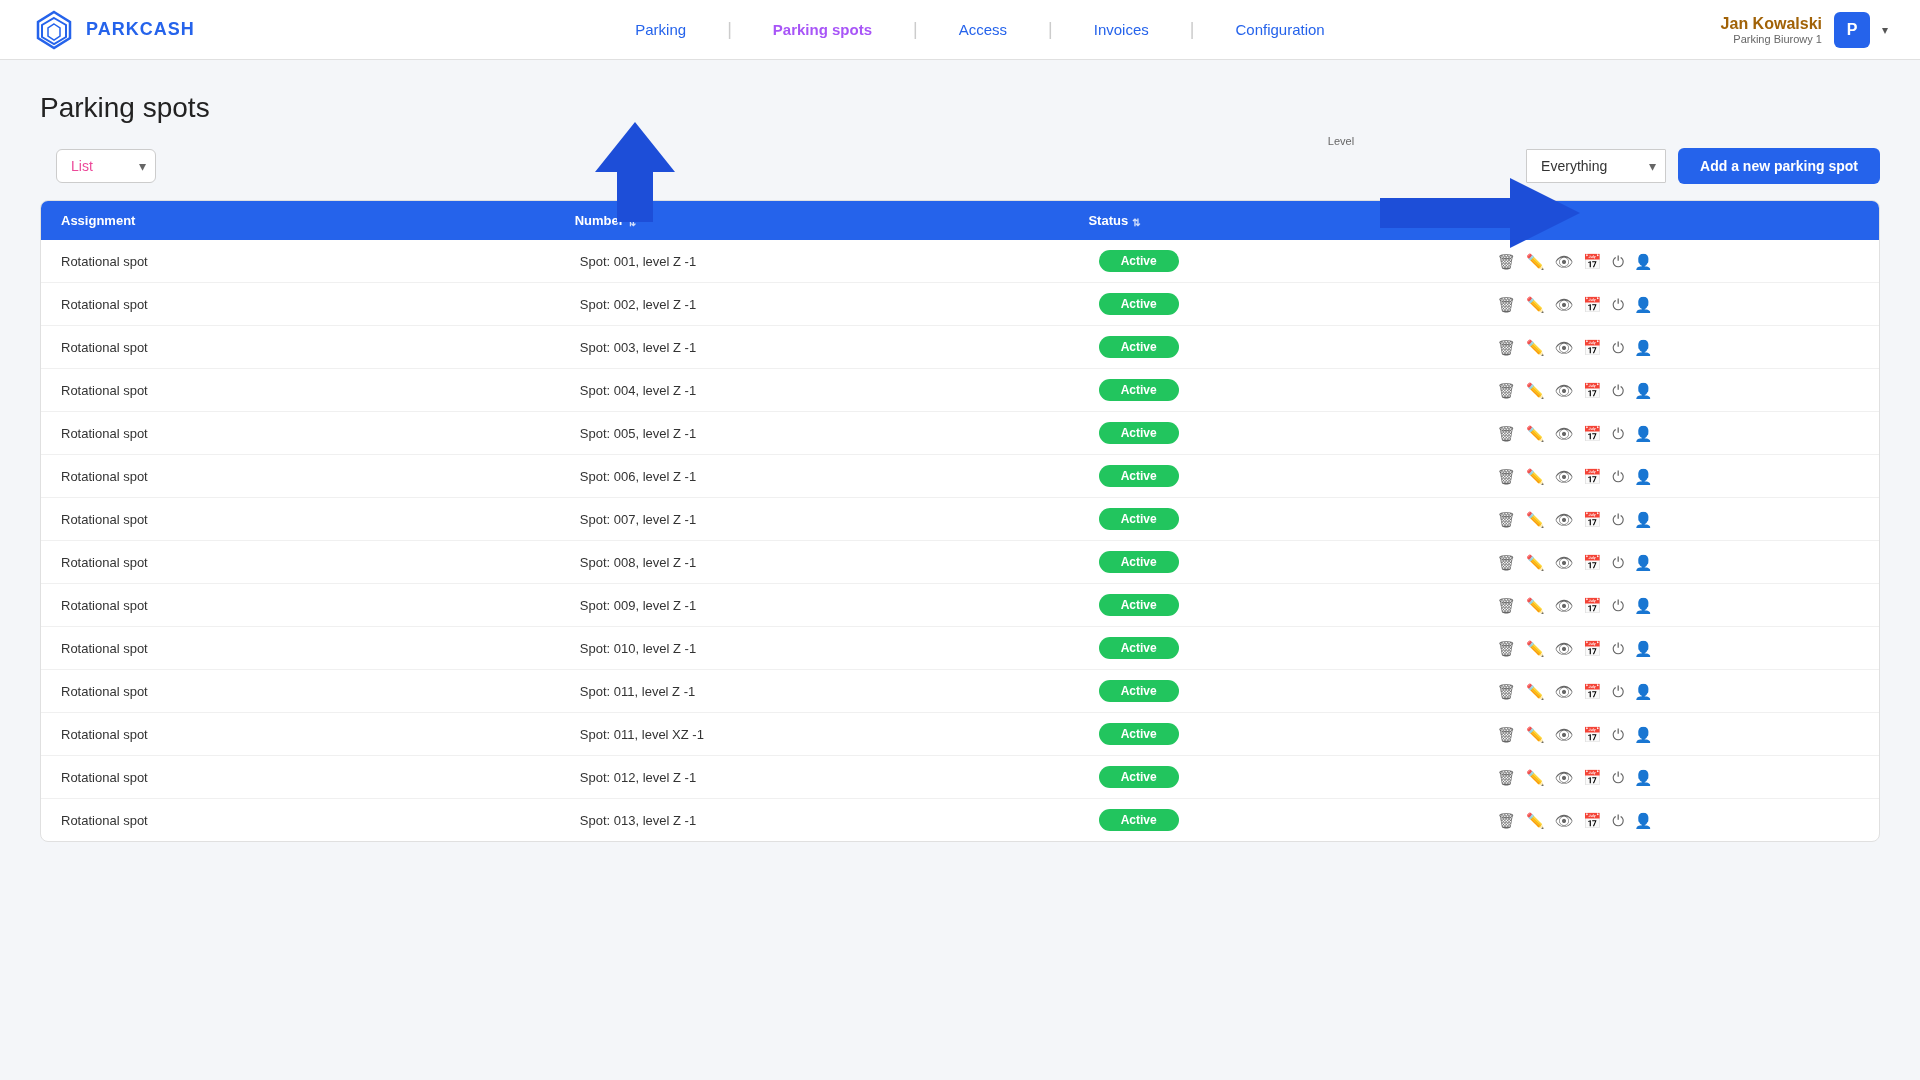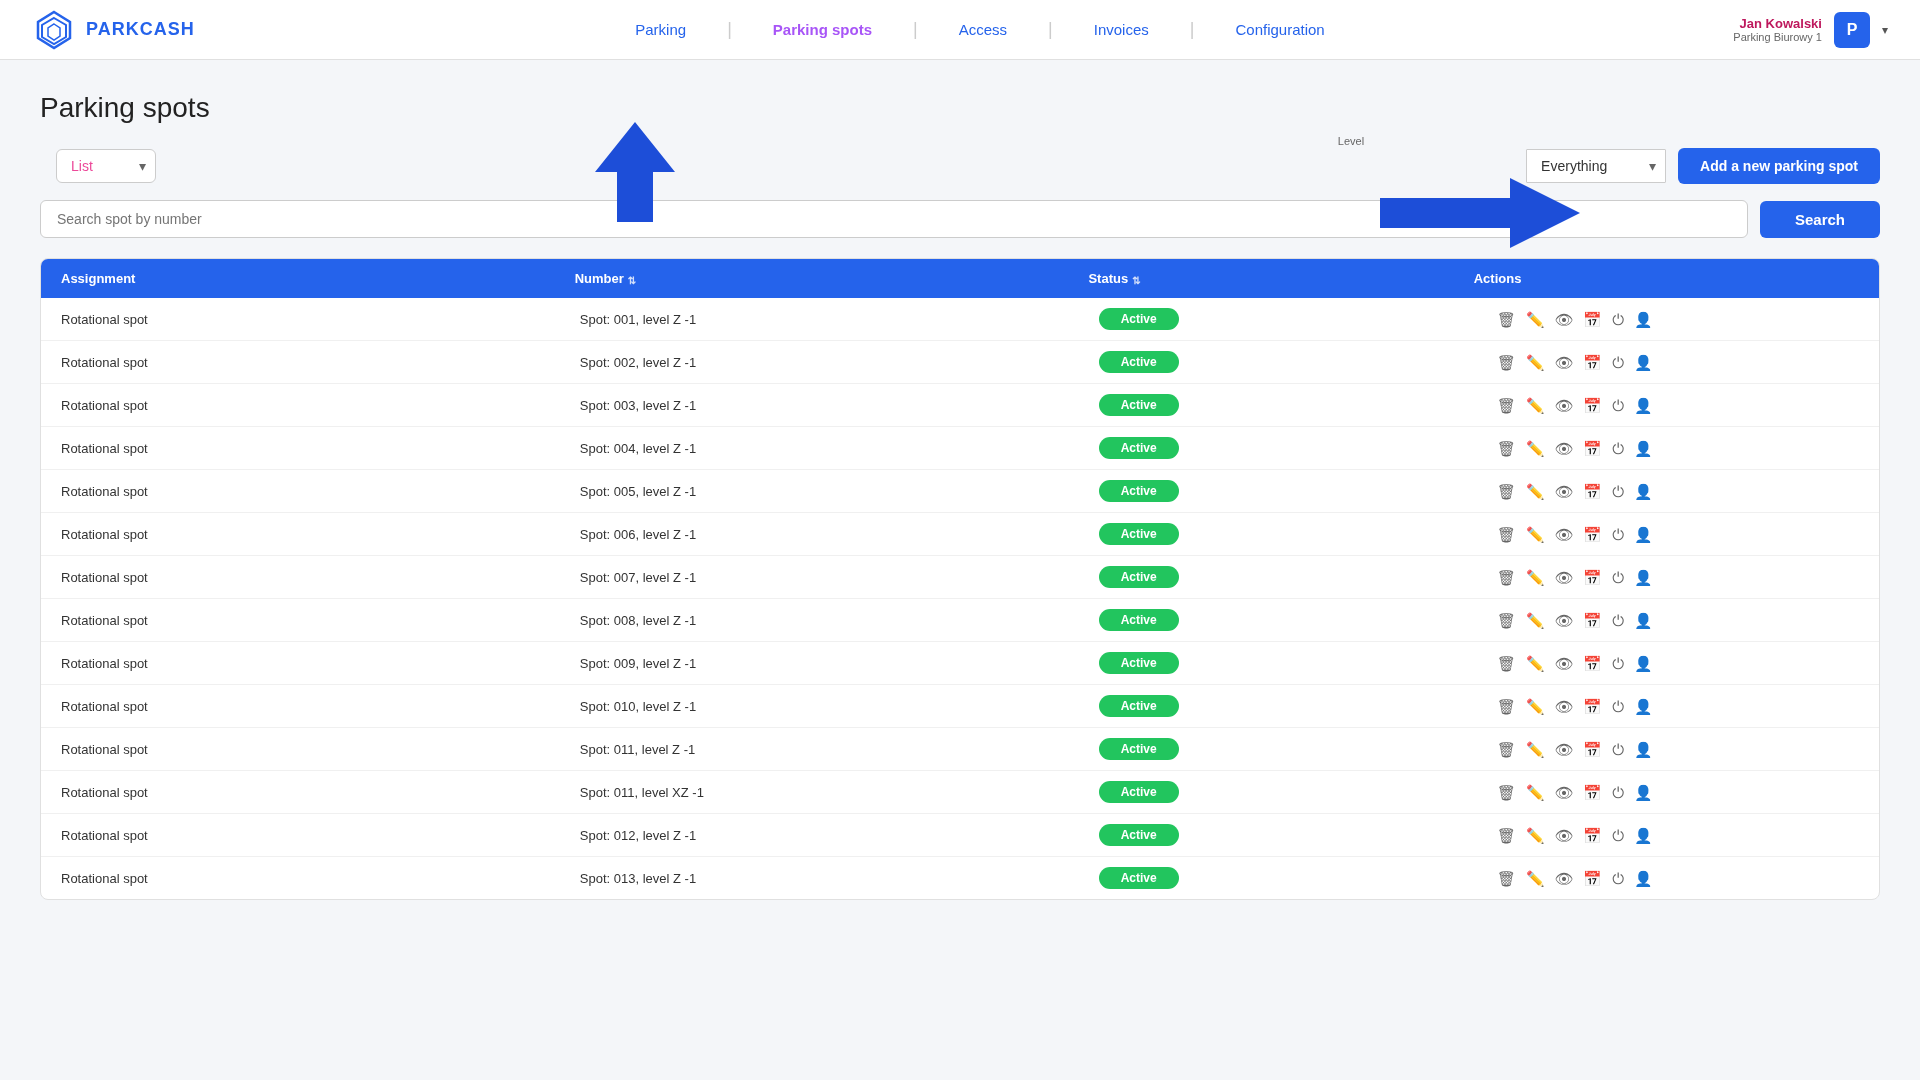--- a/index.html
+++ b/index.html
@@ -59,23 +59,23 @@
     .user-area {
       display: flex;
       align-items: center;
       gap: 12px;
       margin-left: auto;
     }
     .user-info {
       text-align: right;
     }
     .user-name {
-      font-size: 13px;
+      font-size: 16px;
       font-weight: 600;
-      color: #be185d;
+      color: #a16207;
     }
     .user-parking {
       font-size: 11px;
       color: #666;
       margin-left: 28px;
     }
     .user-avatar {
       width: 36px;
       height: 36px;
       background: #2563eb;
@@ -111,21 +111,21 @@
       justify-content: flex-end;
       gap: 12px;
       margin-bottom: 16px;
       position: relative;
     }
     .level-label {
       font-size: 11px;
       color: #666;
       position: absolute;
       top: -14px;
-      right: 302px;
+      right: 312px;
     }
     .level-select {
       border: 1px solid #ccc;
       border-radius: 1px;
       padding: 8px 36px 8px 14px;
       font-size: 14px;
       color: #333;
       background: #fff;
       appearance: none;
       cursor: pointer;
@@ -361,24 +361,20 @@
             <option>Everything</option>
             <option>Level Z -1</option>
             <option>Level XZ -1</option>
           </select>
         </div>
       </div>
 
       <button class="add-btn">Add a new parking spot</button>
     </div>
 
-    <div class="search-row">
-      <input class="search-input" type="text" placeholder="Search spot by number" style="">
-      <button class="search-btn">Search</button>
-    </div>
 
     <div class="table-container">
 
       <div class="table-header">
         <div class="th">
           <span>Assignment</span>
         </div>
         <div class="th">
           <span>Number</span>
           <span class="sort-icon">⇅</span>

